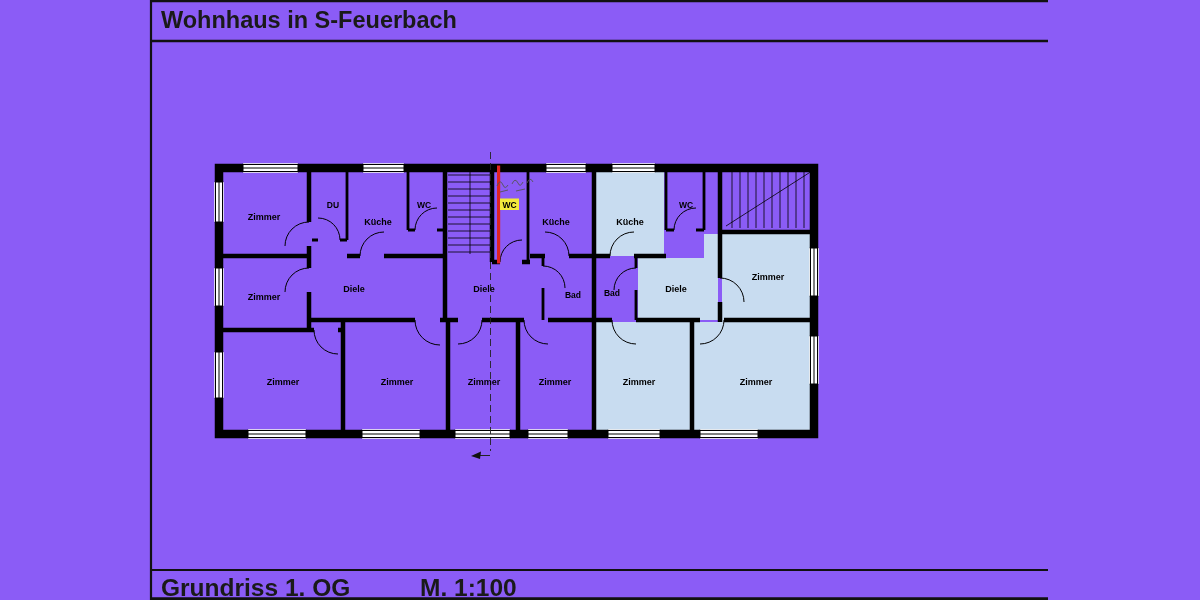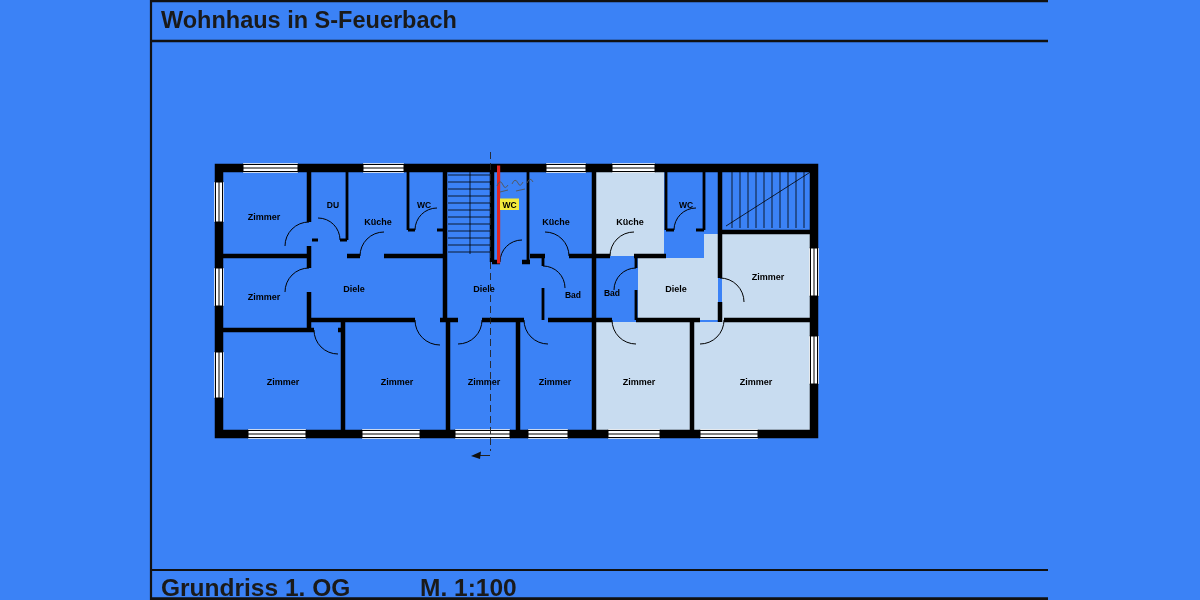--- a/index.html
+++ b/index.html
@@ -1,16 +1,16 @@
 <!DOCTYPE html>
 <html><head>
 <meta charset="utf-8">
 <style>
   html,body{margin:0;padding:0;background:#ffffff;}
-  .sheet{width:1200px;height:600px;position:relative;background:#3b82f6;overflow:hidden;}
+  .sheet{width:1200px;height:600px;position:relative;background:#8b5cf6;overflow:hidden;}
   svg{display:block;font-family:"Liberation Sans",sans-serif;}
   .room-label{font:bold 9px "Liberation Sans",sans-serif;fill:#000;text-anchor:middle;}
   .small-label{font:bold 8.5px "Liberation Sans",sans-serif;fill:#000;text-anchor:middle;}
   .page-title{font:bold 23.5px "Liberation Sans",sans-serif;fill:#1a1a1a;}
   .footer-text{font:bold 24.5px "Liberation Sans",sans-serif;fill:#1a1a1a;}
   .frame-line{stroke:#111;}
   .wall{stroke:#000;fill:none;}
   .thin{stroke:#000;fill:none;}
 </style>
 </head>

